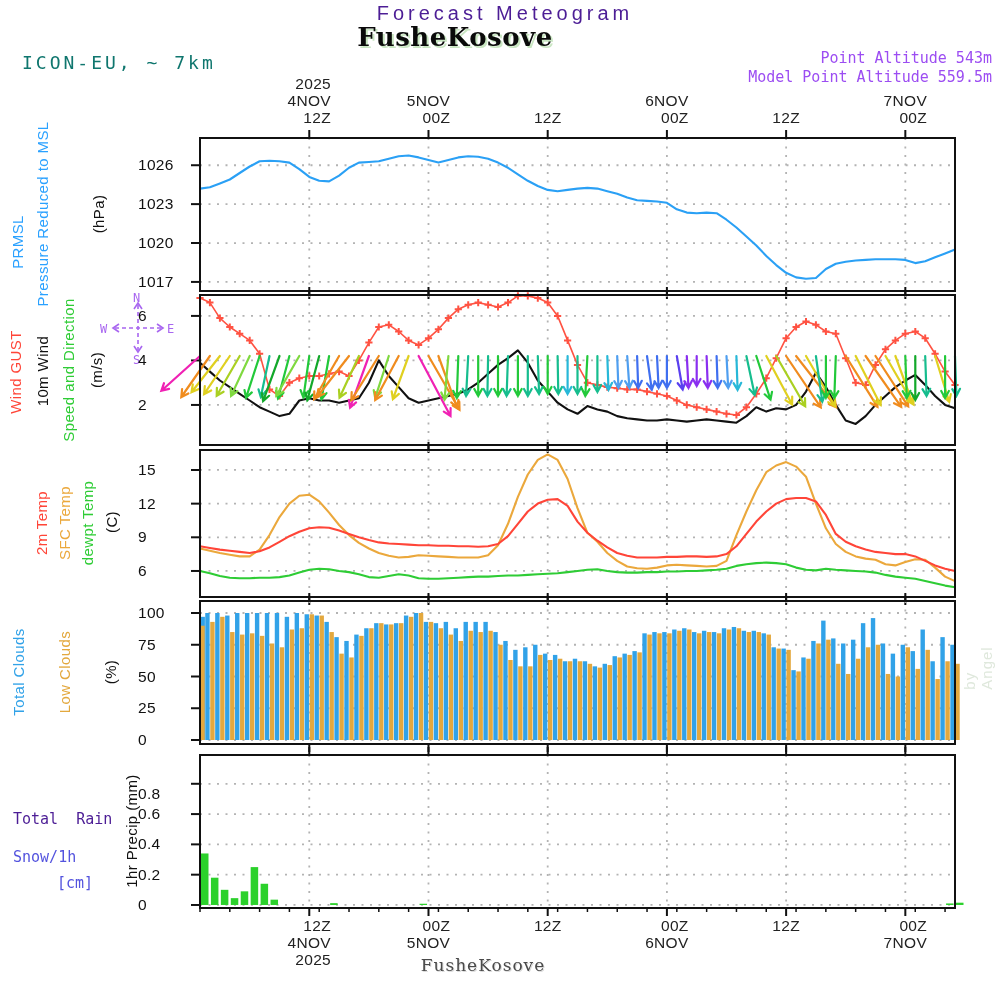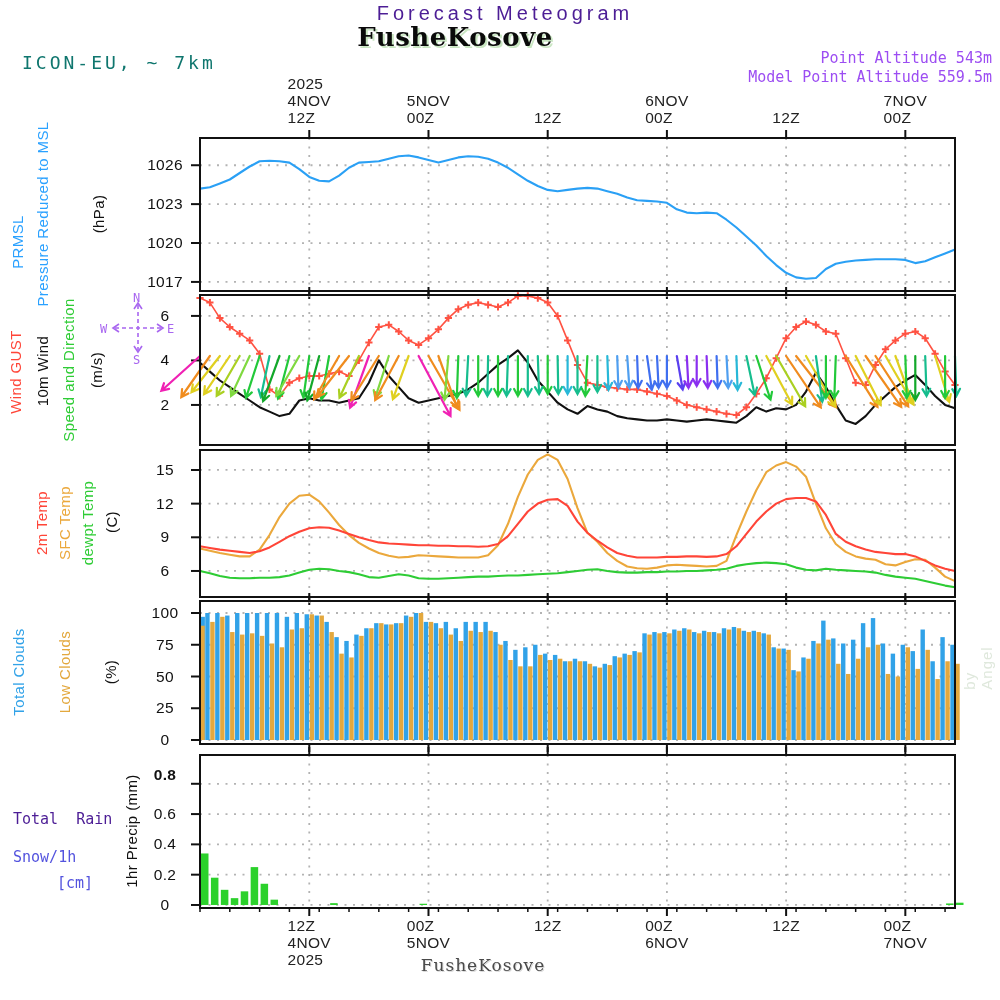--- a/index.html
+++ b/index.html
@@ -3,22 +3,22 @@
 <meta charset="utf-8">
 <style>
   body{margin:0;background:#fff}
   #stage{position:relative;width:1000px;height:1000px;background:#fff;
          font-family:"Liberation Sans",sans-serif;color:#111;overflow:hidden}
   svg{position:absolute;left:0;top:0}
   .abs{position:absolute}
   .mono{font-family:"DejaVu Sans Mono",monospace}
   .vlab{position:absolute;transform:translate(-50%,-50%) rotate(-90deg);
         transform-origin:center;white-space:nowrap;font-size:15px;letter-spacing:.4px}
-  .yt{position:absolute;width:54px;text-align:center;font-size:15.5px;color:#111;letter-spacing:.3px}
-  .xg{position:absolute;transform:translateX(-50%);text-align:left;
+  .yt{position:absolute;width:54px;text-align:left;font-size:15.5px;color:#111;letter-spacing:.3px}
+  .xg{position:absolute;transform:translateX(-50%);text-align:right;
       font-size:15.5px;line-height:17px;color:#222;white-space:pre;letter-spacing:.3px}
   .wheat{color:#4c1d95;font-size:20px;letter-spacing:4px}
   .purp{color:#9c4df2;font-size:15px;text-align:right;white-space:pre}
   .station{font-family:"DejaVu Serif",serif;font-weight:bold;font-size:26px;
            letter-spacing:.5px;color:#0a0a0a;text-shadow:2px 2px 0 #c9e6c2}
   .credit{position:absolute;transform:translate(-50%,-50%) rotate(-90deg);
           color:#dfe8dc;font-size:15px;letter-spacing:1px}
   .bstation{font-family:"DejaVu Serif",serif;font-size:17px;color:#4a4a4a;
             letter-spacing:1px;text-shadow:1px 1px 0 #d8d8d8}
 </style>
@@ -492,21 +492,21 @@
     <div class="yt" style="left: 138px; top: 460.974px;">15</div>
     <div class="yt" style="left: 138px; top: 731px;">0</div>
     <div class="yt" style="left: 138px; top: 699.25px;">25</div>
     <div class="yt" style="left: 138px; top: 667.5px;">50</div>
     <div class="yt" style="left: 138px; top: 635.751px;">75</div>
     <div class="yt" style="left: 138px; top: 604.001px;">100</div>
     <div class="yt" style="left: 138px; top: 895.97px;">0</div>
     <div class="yt" style="left: 138px; top: 865.673px;">0.2</div>
     <div class="yt" style="left: 138px; top: 835.376px;">0.4</div>
     <div class="yt" style="left: 138px; top: 805.079px;">0.6</div>
-    <div class="yt" style="left: 138px; top: 766px; font-weight: bold;">0.8</div>
+    <div class="yt" style="left: 138px; top: 785px;">0.8</div>
     <div class="xg" style="left: 309.276px; top: 75px;">2025
 4NOV
 12Z</div>
     <div class="xg" style="left: 428.487px; top: 92px;">5NOV
 00Z</div>
     <div class="xg" style="left: 547.697px; top: 109px;">12Z</div>
     <div class="xg" style="left: 666.908px; top: 92px;">6NOV
 00Z</div>
     <div class="xg" style="left: 786.118px; top: 109px;">12Z</div>
     <div class="xg" style="left: 905.329px; top: 92px;">7NOV

